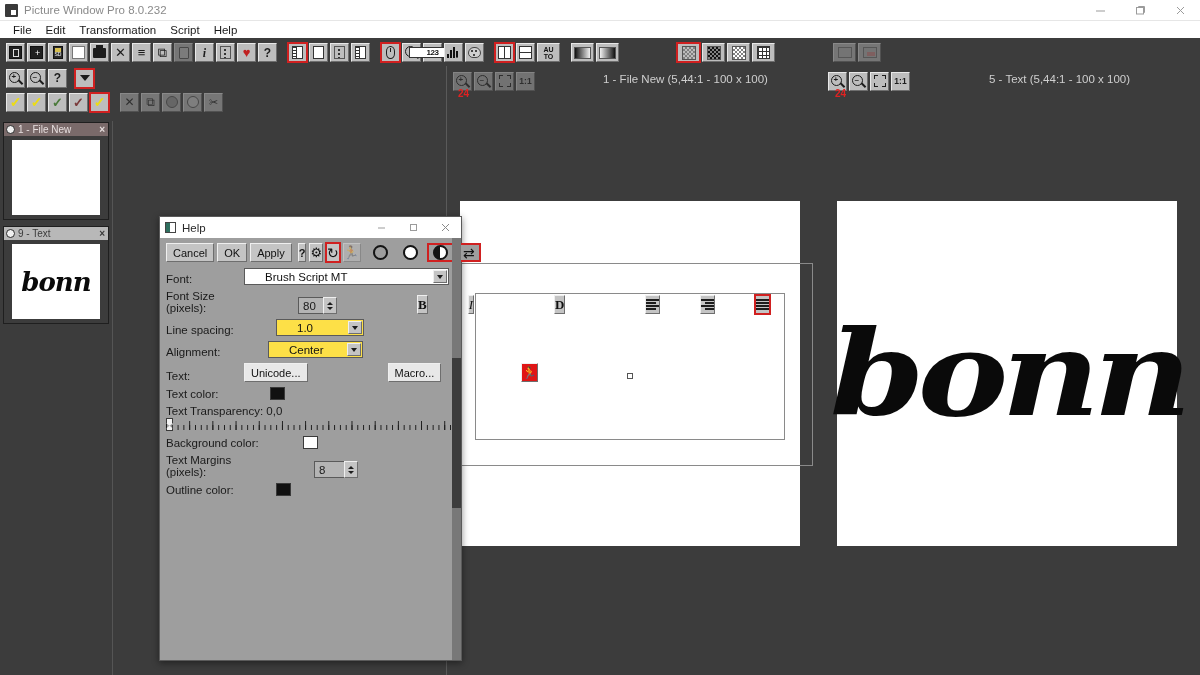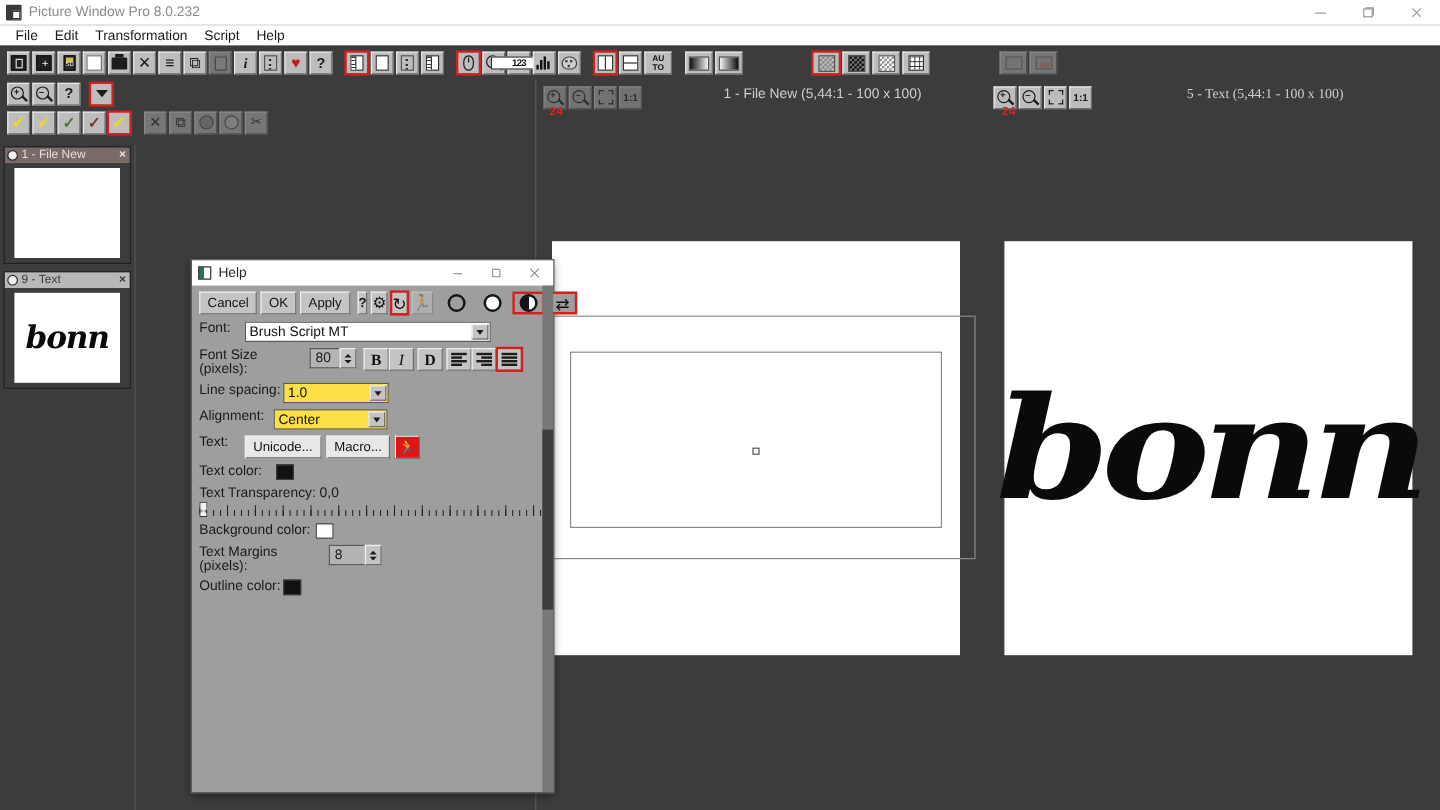--- a/index.html
+++ b/index.html
@@ -207,27 +207,27 @@
   .dbtn.flat { background:#9e9e9e; border:none; }
   .dbtn.flat.sel { outline:2px solid #d02020; outline-offset:-2px; }
   .ic-gear { font-size:13px; line-height:1; color:#111; }
   .ic-refresh { font-size:14px; line-height:1; color:#111; }
   .ic-run { font-size:13px; line-height:1; color:#777; }
   .circ { width:15px; height:15px; border-radius:50%; border:2.5px solid #141414; background:#9e9e9e;}
   .circ.white { background:#fff; }
   .circ.half { background:linear-gradient(to right,#141414 50%, #fff 50%); }
   .ic-swap { font-size:14px; color:#111; line-height:1; }
 
-  .dlg-row { display:flex; align-items:flex-start; margin-bottom:5px; font-size:11.5px; color:#1a1a1a; }
+  .dlg-row { display:flex; align-items:flex-end; margin-bottom:5px; font-size:11.5px; color:#1a1a1a;gap:40px; }
   .dlg-label { color:#1a1a1a; font-size:11.5px; }
   .lbl-w { width:38px; flex:none; }
 
   .combo {
     height:17px; background:#fff; border:1px solid #5a5a5a;
-    display:flex; align-items:center; padding-left:3px; font-size:11.5px; color:#111;
+    display:flex; align-items:center; padding-left:20px; font-size:11.5px; color:#111;
     position:relative;
   }
   .combo .arrow {
     position:absolute; right:1px; top:1px; bottom:1px; width:14px; background:#c4c4c4;
     border-top:1px solid #efefef; border-left:1px solid #efefef;
     border-right:1px solid #6e6e6e; border-bottom:1px solid #6e6e6e;
     display:flex; align-items:center; justify-content:center;
   }
   .combo .arrow:after{ content:""; width:0;height:0;border-left:3.5px solid transparent;border-right:3.5px solid transparent;border-top:4px solid #1c1c1c;}
   .combo.grey { background:#fde047; }
@@ -619,21 +619,21 @@
           <i></i>
           <i></i>
           <i></i>
         </span>
       </div>
     <div class="zbtn">
         <span class="ic-11">1:1</span>
       </div>
   </div>
   <div class="doc-badge" style="left:722px; top:-33px;">24</div>
-  <div class="doc-title" style="position:absolute; left:876px; top:-48px;font-family:Liberation Serif, serif;">5 - Text (5,44:1 - 100 x 100)</div>
+  <div class="doc-title" style="position:absolute; left:876px; top:-48px;">5 - Text (5,44:1 - 100 x 100)</div>
 
   <div class="canvas-white" style="left:347px; top:80px; width:340px; height:345px;"></div>
   <div class="sel-rect" style="left:347px; top:142px; width:353px; height:203px;"></div>
   <div class="sel-rect" style="left:362px; top:172px; width:310px; height:147px;"></div>
   <div class="handle" style="left:514px; top:252px;"></div>
 
   <div class="canvas-white" style="left:724px; top:80px; width:340px; height:345px; display:flex; align-items:center; justify-content:center;">
     <span class="script-text" style="font-size:118px; transform:scaleX(1.15); letter-spacing:-6px;">bonn</span>
   </div>
 </div>

